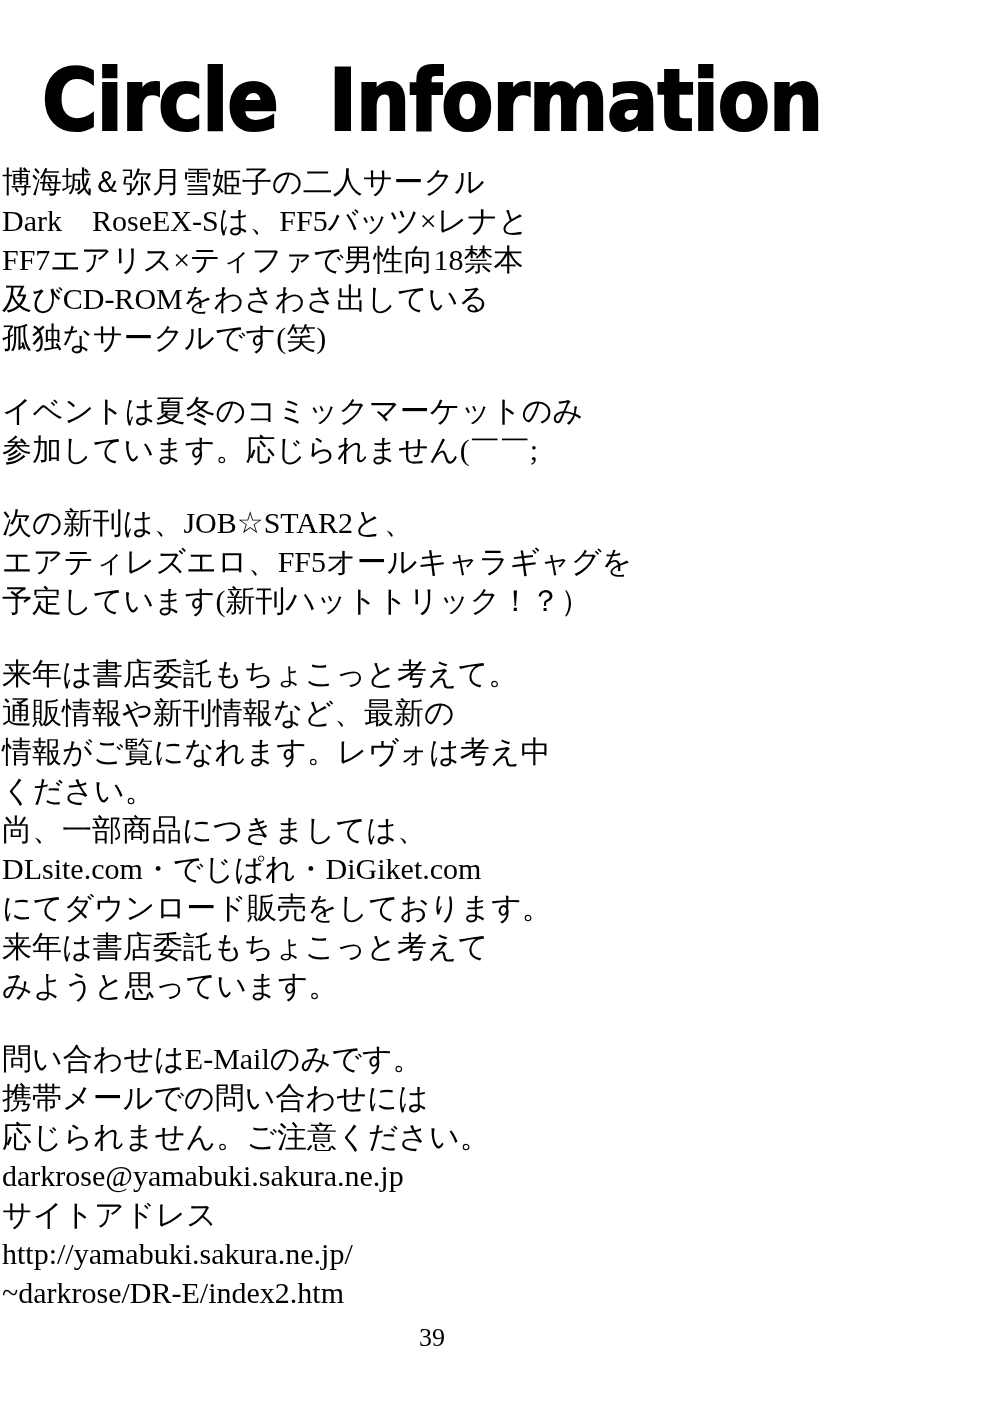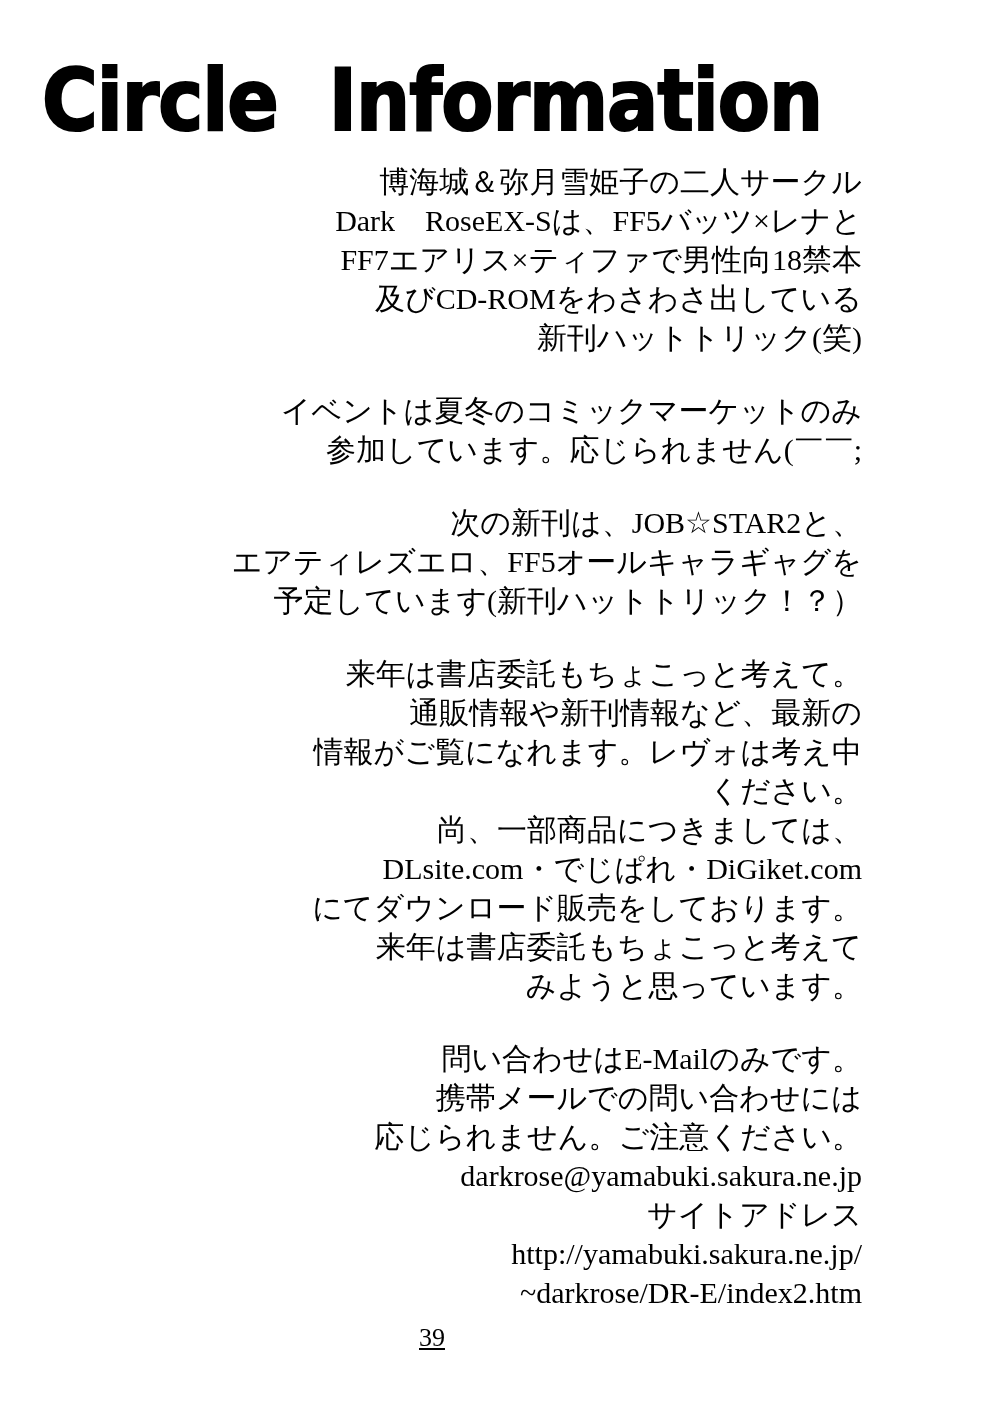--- a/index.html
+++ b/index.html
@@ -38,21 +38,21 @@
     transform-origin: top center;
   }
 
   .body-block {
     margin: 0 auto;
     width: 860px;
     text-align: center;
   }
 
   .para {
-    text-align: right;
+    text-align: left;
     font-size: 30px;
     line-height: 1.30;
     margin: 0;
     padding: 0;
   }
 
   .para .line {
     display: block;
     white-space: pre;
   }
@@ -62,40 +62,39 @@
   .spacer-top { height: 34px; }
 
   .page-number {
     position: absolute;
     bottom: 52px;
     left: 0;
     right: 0;
     text-align: center;
     font-size: 26px;
     font-family: "Liberation Serif", serif;
-    text-decoration: underline;
   }
 </style>
 </head>
 <body>
 
 <div class="page">
 
   <h1 class="title">Circle  Information</h1>
 
   <div class="spacer-top"></div>
 
   <div class="body-block">
 
     <p class="para">
       <span class="line">博海城＆弥月雪姫子の二人サークル</span>
       <span class="line">Dark　RoseEX-Sは、FF5バッツ×レナと</span>
       <span class="line">FF7エアリス×ティファで男性向18禁本</span>
       <span class="line">及びCD-ROMをわさわさ出している</span>
-      <span class="line">新刊ハットトリック(笑)</span>
+      <span class="line">孤独なサークルです(笑)</span>
     </p>
 
     <div class="gap-lg"></div>
 
     <p class="para">
       <span class="line">イベントは夏冬のコミックマーケットのみ</span>
       <span class="line">参加しています。応じられません(￣￣;</span>
     </p>
 
     <div class="gap-lg"></div>

